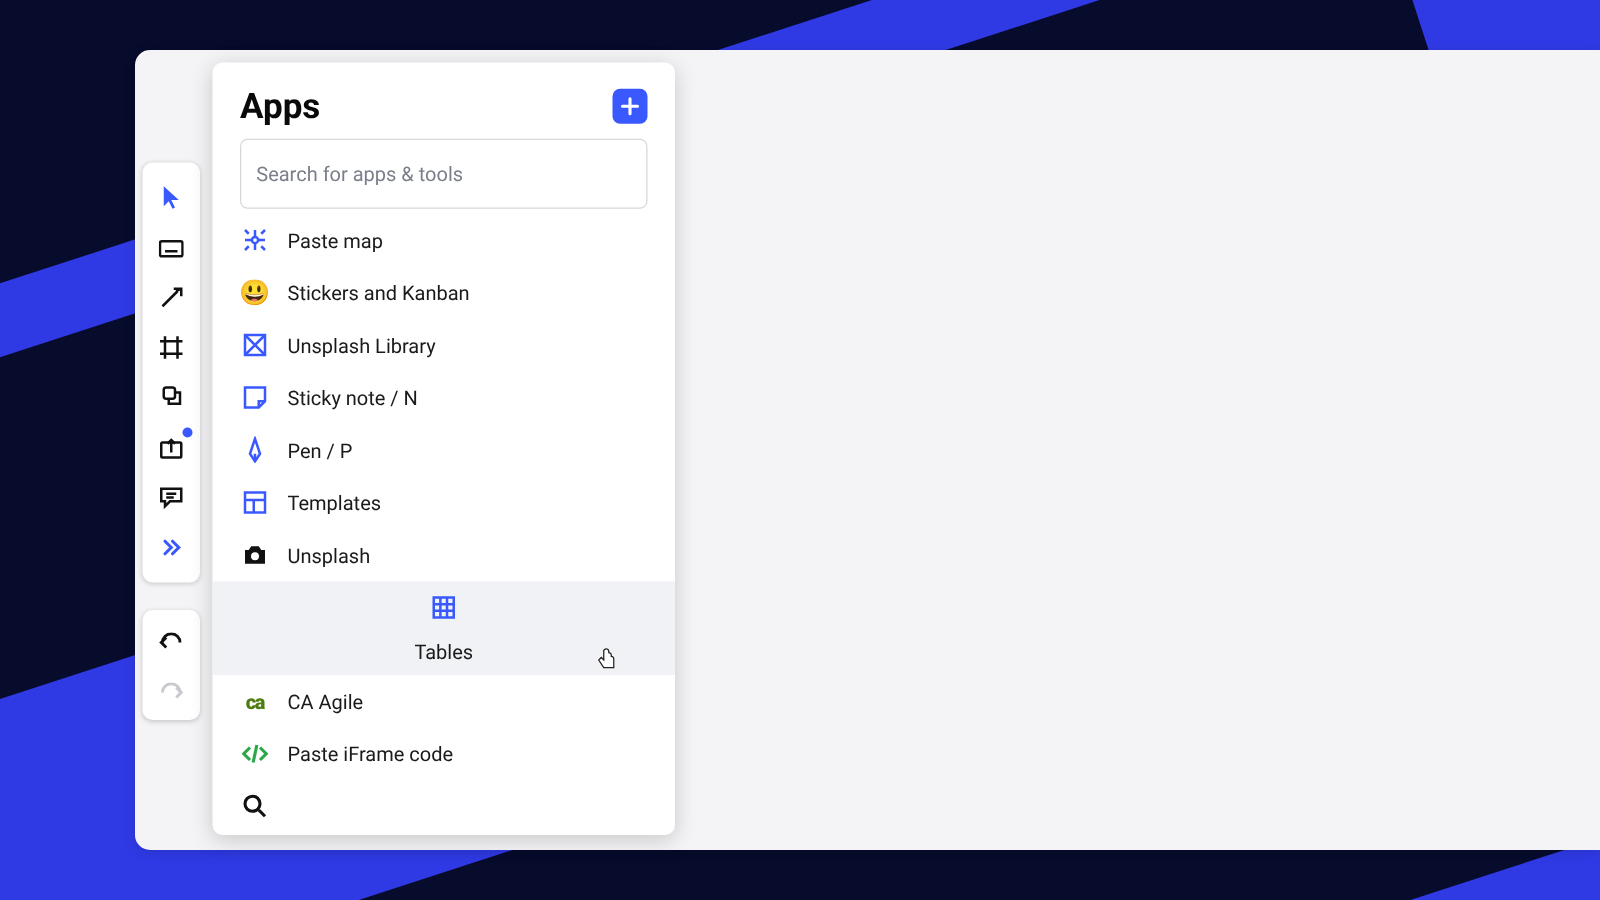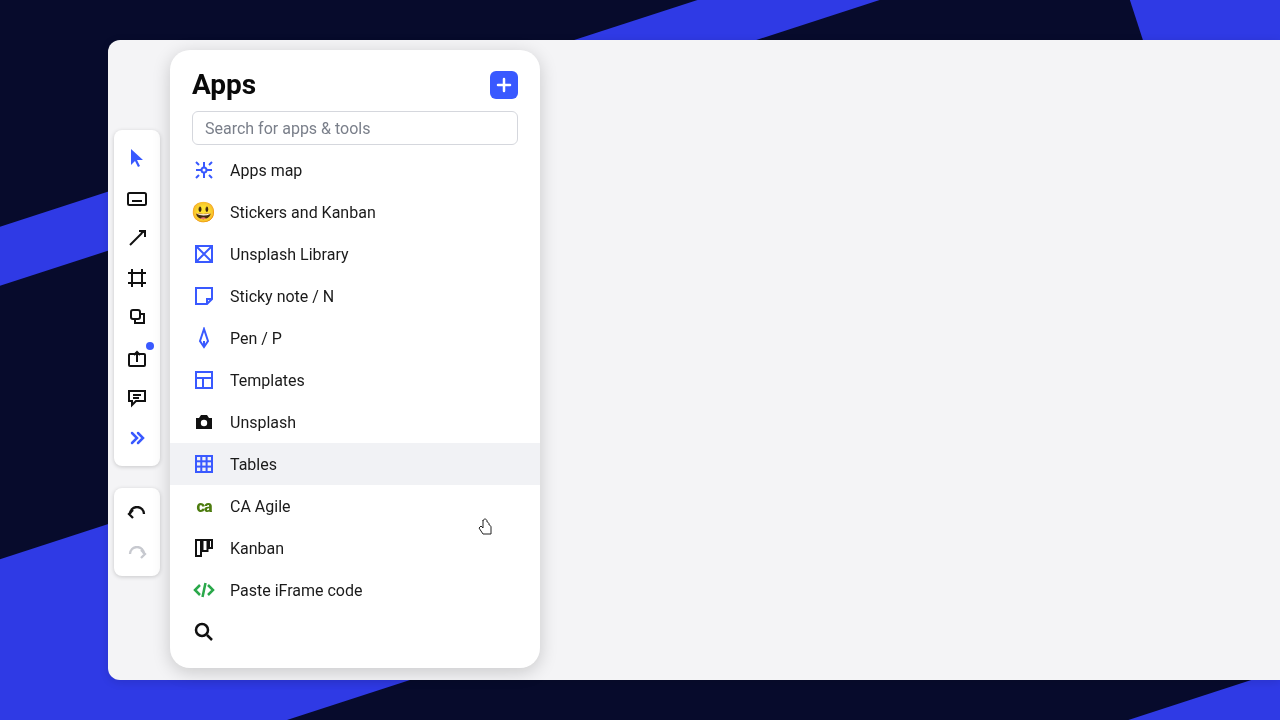--- a/index.html
+++ b/index.html
@@ -50,50 +50,50 @@
 .tb-btn .dot {
   position: absolute; top: 4px; right: 6px;
   width: 8px; height: 8px; background: #3959ff; border-radius: 50%;
 }
 
 .panel {
   position: absolute;
   left: 170px; top: 50px;
   width: 370px; height: 618px;
   background: #fff;
-  border-radius: 20px;
+  border-radius: 8px;
   box-shadow: 0 4px 18px rgba(0,0,0,.18);
   overflow: hidden;
   display: flex; flex-direction: column; justify-content: center;
 }
 .panel-head {
   display: flex; align-items: center; justify-content: space-between;
   padding: 18px 22px 10px 22px;
 }
 .panel-head h1 { font-size: 28px; font-weight: 700; color: #0a0a0a; }
 .add-btn {
   width: 28px; height: 28px; border-radius: 6px; background: #3959ff;
   display: flex; align-items: center; justify-content: center; cursor: pointer;
 }
 .search-wrap { padding: 0 22px 4px 22px; }
 .search {
-  width: 100%; height: 34px;
+  width: 100%; height: 56px;
   border: 1px solid #d5d7dd; border-radius: 6px;
   padding: 0 12px; font-size: 16px; color: #333;
 }
 .search::placeholder { color: #7a7f8a; }
 
 .app-list { flex: 1; overflow: hidden; }
 .app-item {
   display: flex; align-items: center; gap: 14px;
   padding: 9px 22px;
   cursor: pointer;
   font-size: 16px; color: #1a1a1a;
 }
-.app-item.hover { background: #f1f2f5; }
+.app-item.hover { background: #f1f2f5; flex-direction: column; }
 .app-item .ico { width: 24px; height: 24px; display: flex; align-items: center; justify-content: center; }
 .app-item .ico svg { display: block; }
 .app-item .emoji { font-size: 20px; line-height: 1; }
 
 .cursor {
   position: absolute; left: 477px; top: 518px; width: 18px; height: 18px;
 }
 </style>
 </head>
 <body>
@@ -193,21 +193,21 @@
     <div class="app-item">
       <span class="ico">
         <svg width="22" height="22" viewBox="0 0 22 22">
             <g stroke="#3959ff" stroke-width="2" fill="none">
               <circle cx="11" cy="11" r="2.5"></circle>
               <path d="M11 8 V3 M11 14 V19 M8 11 H3 M14 11 H19"></path>
               <path d="M3 3 L6 6 M19 3 L16 6 M3 19 L6 16 M19 19 L16 16"></path>
             </g>
           </svg>
       </span>
-      <span>Apps map</span>
+      <span>Paste map</span>
     </div>
 
 
     <div class="app-item">
       <span class="ico emoji">😃</span>
       <span>Stickers and Kanban</span>
     </div>
 
     <div class="app-item">
       <span class="ico">
@@ -273,30 +273,20 @@
       <span>Tables</span>
     </div>
 
     <div class="app-item">
       <span class="ico">
         <span style="font-weight:900;font-size:16px;letter-spacing:-1px;color:#4d7c0f">ca</span>
       </span>
       <span>CA Agile</span>
     </div>
 
-    <div class="app-item">
-      <span class="ico">
-        <svg width="22" height="22" viewBox="0 0 22 22">
-            <rect x="3" y="3" width="5" height="16" fill="none" stroke="#111" stroke-width="2"></rect>
-            <rect x="9.5" y="3" width="5" height="11" fill="none" stroke="#111" stroke-width="2"></rect>
-            <rect x="16" y="3" width="3" height="8" fill="none" stroke="#111" stroke-width="2"></rect>
-          </svg>
-      </span>
-      <span>Kanban</span>
-    </div>
 
     <div class="app-item">
       <span class="ico">
         <svg width="22" height="22" viewBox="0 0 22 22">
             <path d="M7 6 L2 11 L7 16 M15 6 L20 11 L15 16" fill="none" stroke="#2aa84a" stroke-width="2.5"></path>
             <line x1="12.5" y1="4" x2="9.5" y2="18" stroke="#2aa84a" stroke-width="2.5"></line>
           </svg>
       </span>
       <span>Paste iFrame code</span>
     </div>

